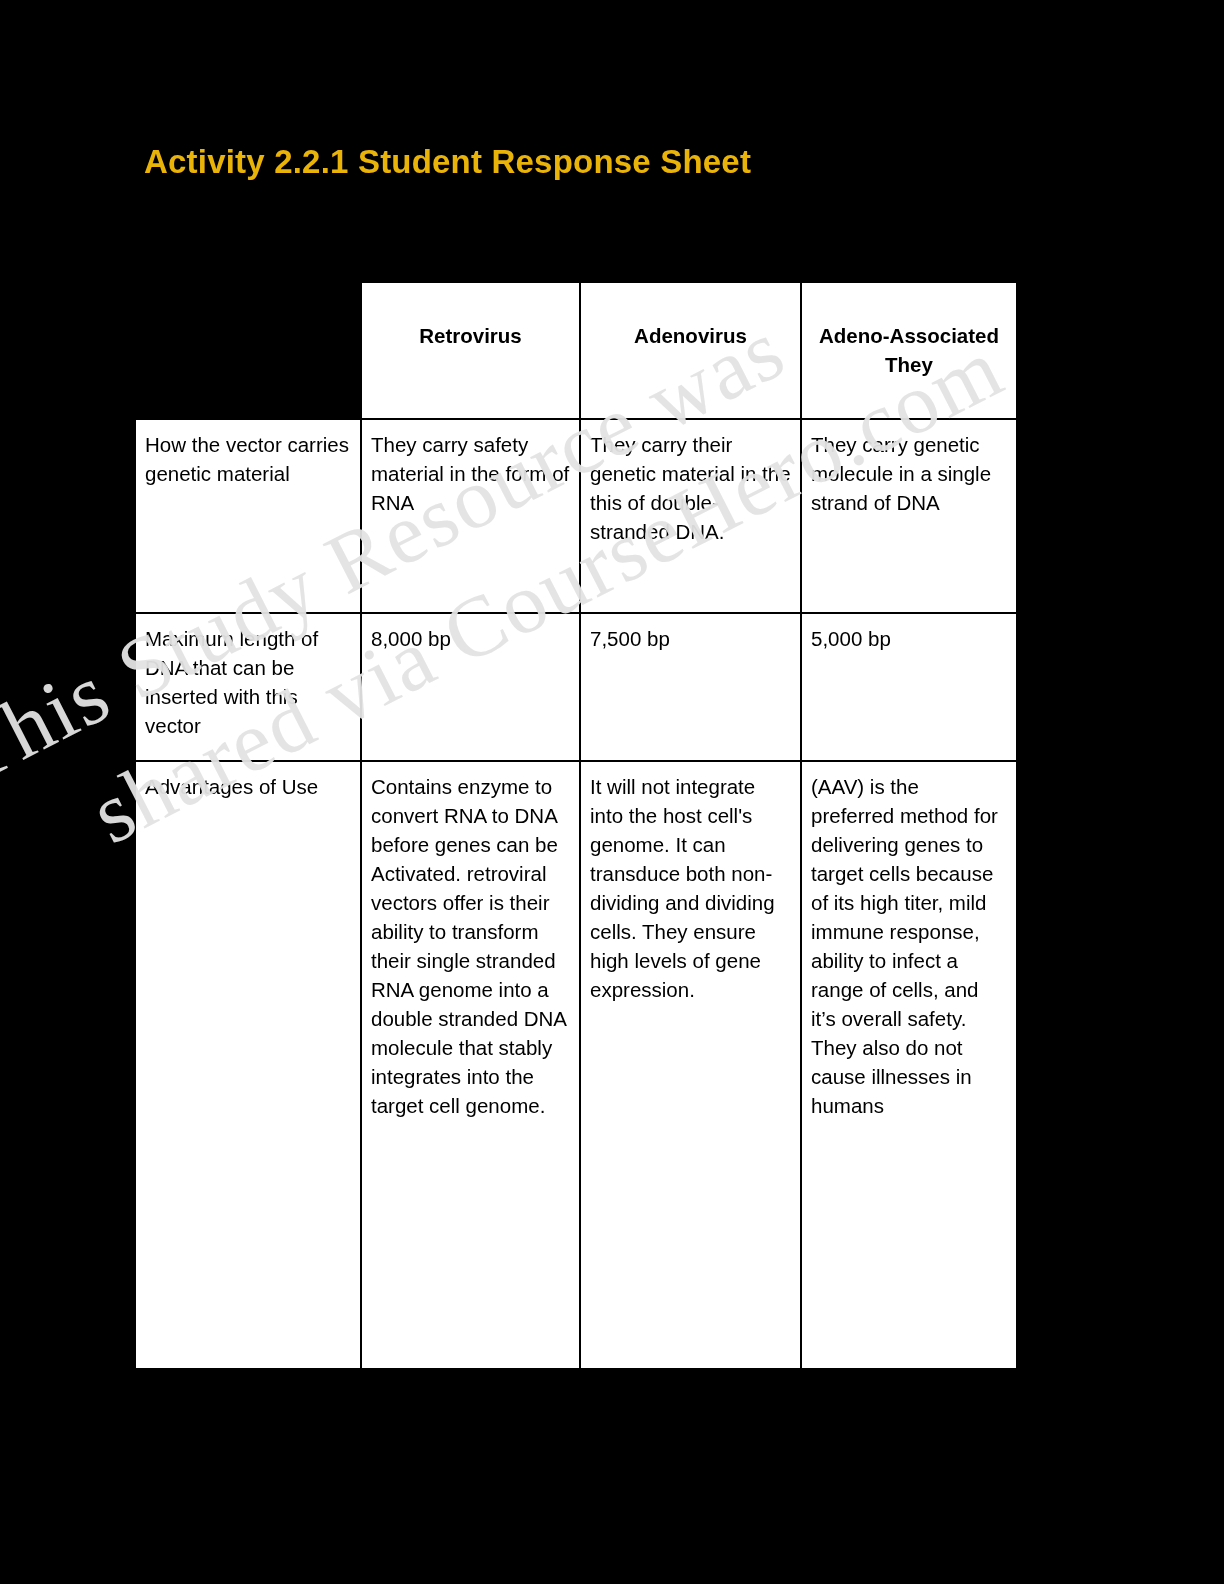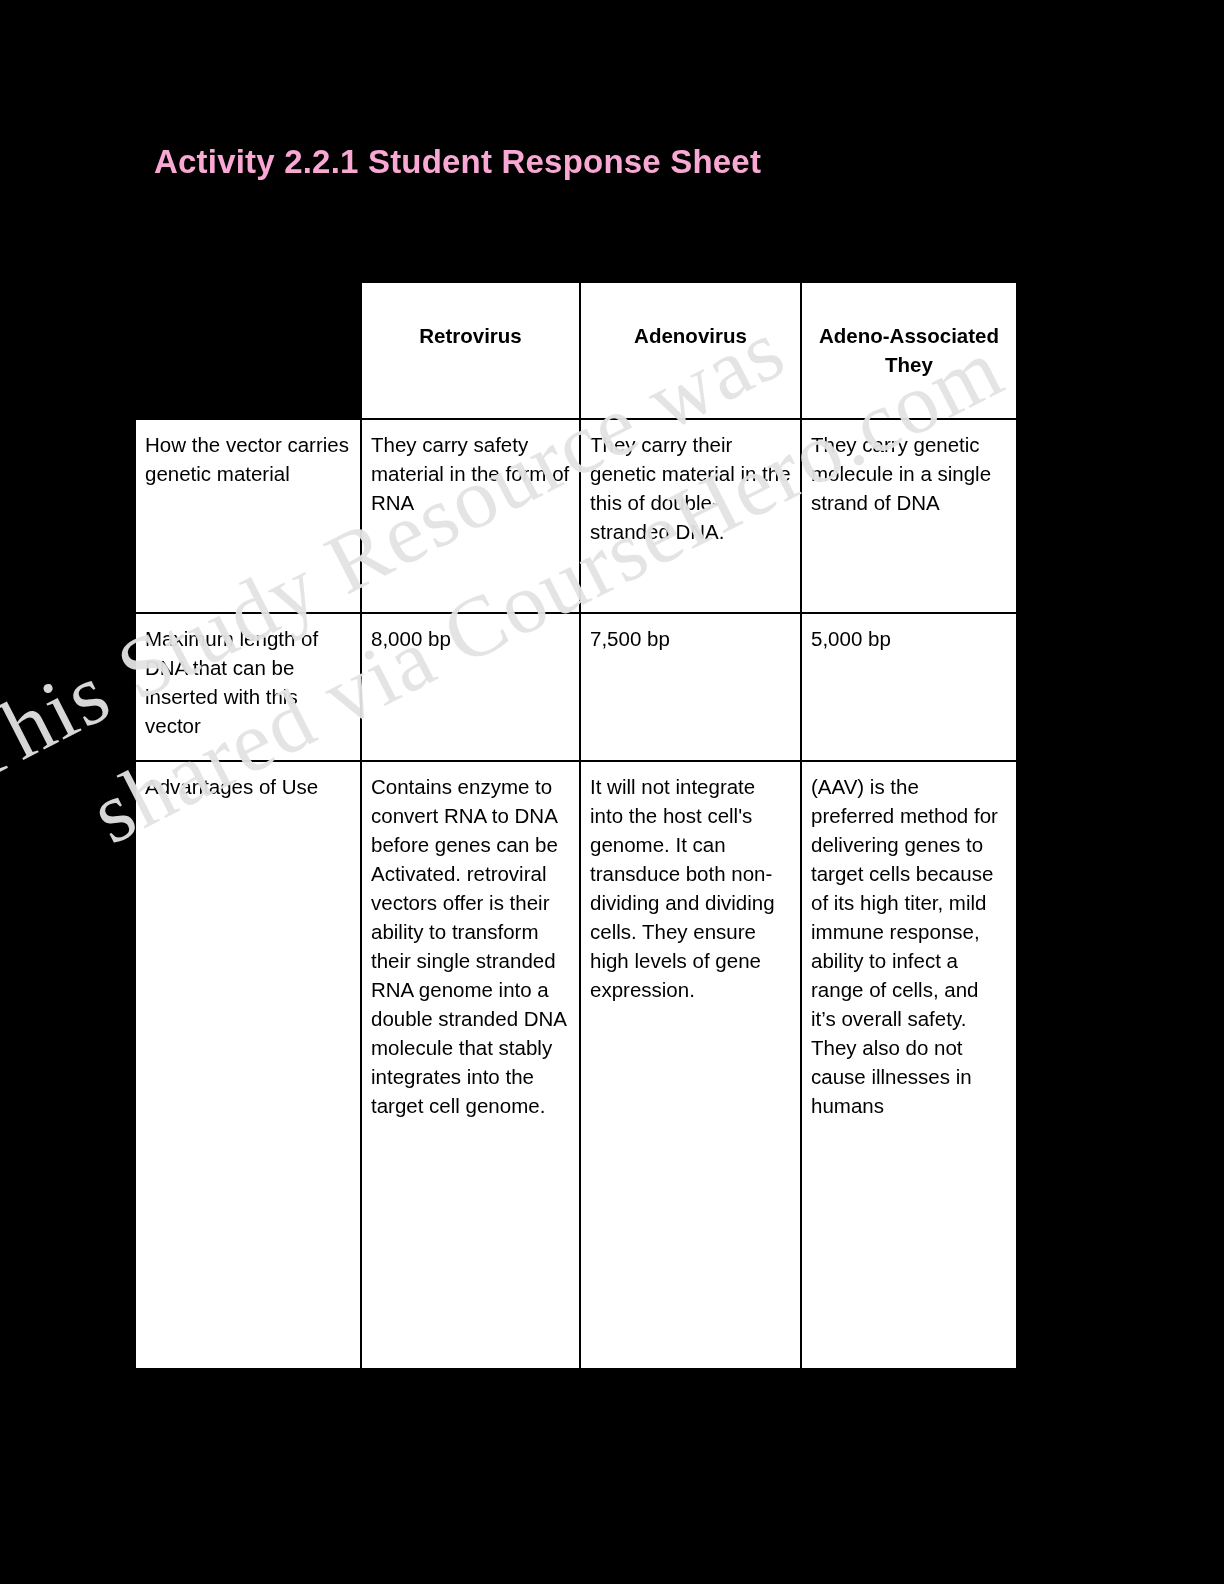--- a/index.html
+++ b/index.html
@@ -25,23 +25,22 @@
 
   
   #doc-title {
     position: absolute;
     left: 144px;
     top: 143px;
     font-family: "Liberation Sans", sans-serif;
     font-size: 33px;
     font-weight: bold;
     letter-spacing: 0.2px;
-    color: #f9a8d4;
+    color: #eab308;
     white-space: nowrap;
-    margin-left: 10px;
   }
 
   
   #vector-table {
     position: absolute;
     left: 134px;
     top: 281px;
     width: 884px;
     border-collapse: separate;
     border-spacing: 0;

